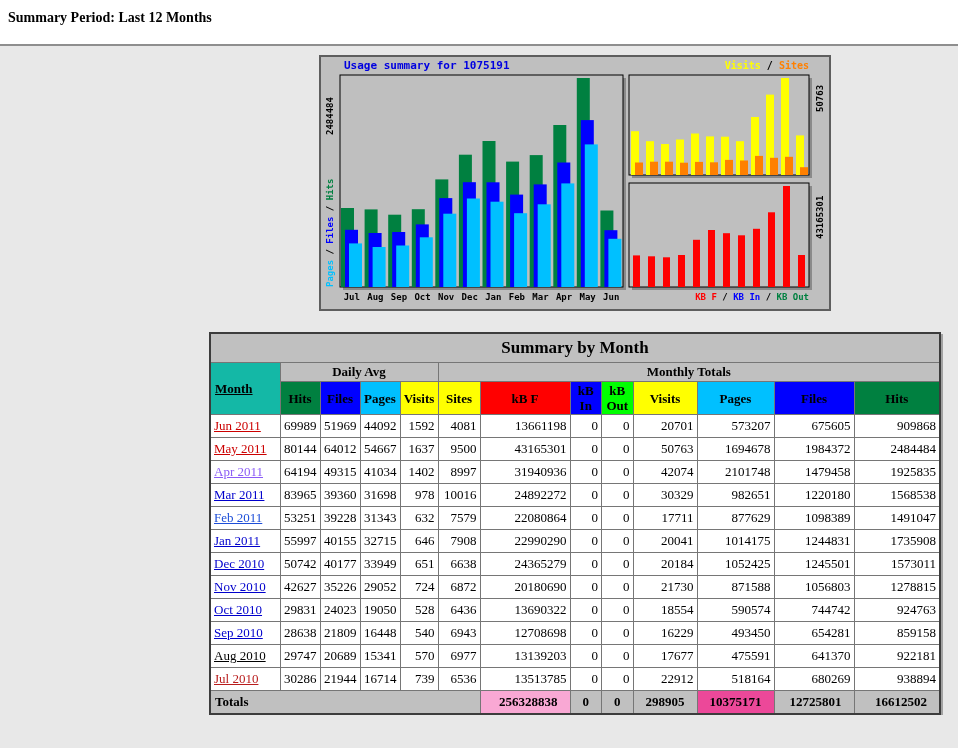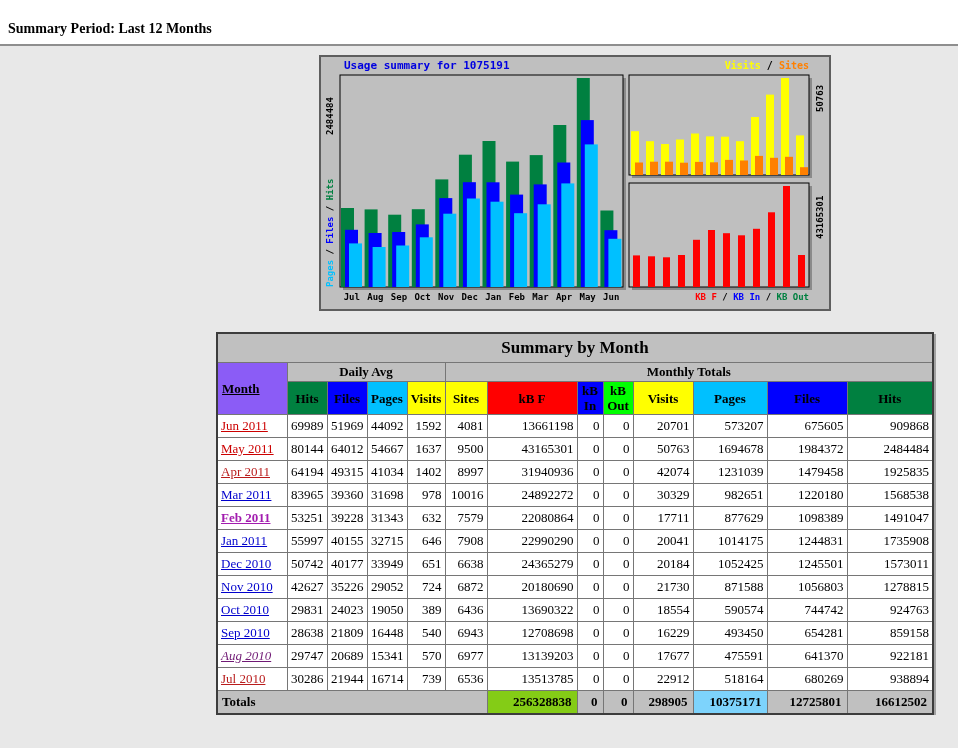--- a/index.html
+++ b/index.html
@@ -3,21 +3,21 @@
 <meta charset="utf-8">
 <style>
   html, body {
     margin: 0;
     padding: 0;
     background: #E8E8E8;
     font-family: "Liberation Serif", serif;
   }
   .top-band {
     background: #FFFFFF;
-    padding: 21px 8px 4px 8px;
+    padding: 10px 8px 4px 8px;
     height: 44px;
     box-sizing: border-box;
   }
   .hdr-line {
     font-weight: bold;
     font-size: 14px;
     line-height: 16px;
     color: #000000;
   }
   hr.divider {
@@ -63,21 +63,21 @@
     padding: 4px 20px !important;
     margin-left: 30px;
   }
   .group-hdr th { padding: 2px 3px; }
   .sub-hdr th { padding: 2px 1px; white-space: normal !important; line-height: 15px; }
   .month-hdr { text-align: left !important; padding-left: 4px !important; }
   table.summary td { background: #FFFFFF; height: 20px; }
   td.num, th.num { text-align: right !important; }
   td.month-cell { text-align: left; padding-left: 3px; }
   a.mlink { text-decoration: underline; cursor: pointer; margin-top: 26px; }
-  tr.totals th { text-align: right; padding: 3px 5px; }
+  tr.totals th { text-align: right; padding: 3px 12px; }
   th.totals-label { text-align: left !important; padding-left: 4px !important; }
 </style>
 </head>
 <body>
 
 <div class="top-band">
   <div class="hdr-line">Summary Period: Last 12 Months</div>
 </div>
 <hr class="divider">
 
@@ -202,21 +202,21 @@
           <col style="width:60px">
           <col style="width:74px">
           <col style="width:80px">
         <col style="width:86px">
       </colgroup>
       <thead>
         <tr>
           <th colspan="13" class="title-cell" style="background-color: rgb(192, 192, 192);">Summary by Month</th>
         </tr>
         <tr class="group-hdr">
-          <th rowspan="2" class="month-hdr" style="background-color: #8b5cf6; text-decoration: underline;">Month</th>
+          <th rowspan="2" class="month-hdr" style="background-color: #14b8a6; text-decoration: underline;">Month</th>
           <th colspan="4" style="background-color: rgb(192, 192, 192);">Daily Avg</th>
           <th colspan="8" style="background-color: rgb(192, 192, 192);">Monthly Totals</th>
         </tr>
         <tr class="sub-hdr">
           <th style="background-color: rgb(0, 128, 64);">Hits</th>
           <th style="background-color: rgb(0, 0, 255);">Files</th>
           <th style="background-color: rgb(0, 192, 255);">Pages</th>
           <th style="background-color: rgb(255, 255, 0);">Visits</th>
           <th style="background-color: rgb(255, 255, 0);">Sites</th>
           <th style="background-color: rgb(255, 0, 0);">kB F</th>
@@ -253,51 +253,51 @@
             <td class="num">9500</td>
             <td class="num">43165301</td>
             <td class="num">0</td>
             <td class="num">0</td>
             <td class="num">50763</td>
             <td class="num">1694678</td>
             <td class="num">1984372</td>
             <td class="num">2484484</td>
           </tr>
           <tr>
-            <td class="month-cell"><a href="#" class="mlink" style="color: #b91c1c;">Apr 2011</a></td>
+            <td class="month-cell"><a href="#" class="mlink" style="color: #8b5cf6;">Apr 2011</a></td>
             <td class="num">64194</td>
             <td class="num">49315</td>
             <td class="num">41034</td>
             <td class="num">1402</td>
             <td class="num">8997</td>
             <td class="num">31940936</td>
             <td class="num">0</td>
             <td class="num">0</td>
             <td class="num">42074</td>
-            <td class="num">1231039</td>
+            <td class="num">2101748</td>
             <td class="num">1479458</td>
             <td class="num">1925835</td>
           </tr>
           <tr>
             <td class="month-cell"><a href="#" class="mlink" style="color: rgb(0, 0, 204);">Mar 2011</a></td>
             <td class="num">83965</td>
             <td class="num">39360</td>
             <td class="num">31698</td>
             <td class="num">978</td>
             <td class="num">10016</td>
             <td class="num">24892272</td>
             <td class="num">0</td>
             <td class="num">0</td>
             <td class="num">30329</td>
             <td class="num">982651</td>
             <td class="num">1220180</td>
             <td class="num">1568538</td>
           </tr>
           <tr>
-            <td class="month-cell"><a href="#" class="mlink" style="color: #a21caf; font-weight: bold;">Feb 2011</a></td>
+            <td class="month-cell"><a href="#" class="mlink" style="color: #1d4ed8;">Feb 2011</a></td>
             <td class="num">53251</td>
             <td class="num">39228</td>
             <td class="num">31343</td>
             <td class="num">632</td>
             <td class="num">7579</td>
             <td class="num">22080864</td>
             <td class="num">0</td>
             <td class="num">0</td>
             <td class="num">17711</td>
             <td class="num">877629</td>
@@ -347,21 +347,21 @@
             <td class="num">21730</td>
             <td class="num">871588</td>
             <td class="num">1056803</td>
             <td class="num">1278815</td>
           </tr>
           <tr>
             <td class="month-cell"><a href="#" class="mlink" style="color: rgb(0, 0, 204);">Oct 2010</a></td>
             <td class="num">29831</td>
             <td class="num">24023</td>
             <td class="num">19050</td>
-            <td class="num">389</td>
+            <td class="num">528</td>
             <td class="num">6436</td>
             <td class="num">13690322</td>
             <td class="num">0</td>
             <td class="num">0</td>
             <td class="num">18554</td>
             <td class="num">590574</td>
             <td class="num">744742</td>
             <td class="num">924763</td>
           </tr>
           <tr>
@@ -373,21 +373,21 @@
             <td class="num">6943</td>
             <td class="num">12708698</td>
             <td class="num">0</td>
             <td class="num">0</td>
             <td class="num">16229</td>
             <td class="num">493450</td>
             <td class="num">654281</td>
             <td class="num">859158</td>
           </tr>
           <tr>
-            <td class="month-cell"><a href="#" class="mlink" style="color: #701a75; font-style: italic;">Aug 2010</a></td>
+            <td class="month-cell"><a href="#" class="mlink" style="color: #000000;">Aug 2010</a></td>
             <td class="num">29747</td>
             <td class="num">20689</td>
             <td class="num">15341</td>
             <td class="num">570</td>
             <td class="num">6977</td>
             <td class="num">13139203</td>
             <td class="num">0</td>
             <td class="num">0</td>
             <td class="num">17677</td>
             <td class="num">475591</td>
@@ -406,25 +406,25 @@
             <td class="num">0</td>
             <td class="num">22912</td>
             <td class="num">518164</td>
             <td class="num">680269</td>
             <td class="num">938894</td>
           </tr>
         </tbody>
       <tfoot>
         <tr class="totals">
           <th colspan="6" class="totals-label" style="background-color: rgb(192, 192, 192);">Totals</th>
-          <th class="num" style="background-color: #84cc16;">256328838</th>
+          <th class="num" style="background-color: #f9a8d4;">256328838</th>
           <th class="num" style="background-color: rgb(192, 192, 192);">0</th>
           <th class="num" style="background-color: rgb(192, 192, 192);">0</th>
           <th class="num" style="background-color: rgb(192, 192, 192);">298905</th>
-          <th class="num" style="background-color: #7dd3fc;">10375171</th>
+          <th class="num" style="background-color: #ec4899;">10375171</th>
           <th class="num" style="background-color: rgb(192, 192, 192); margin-top: 28px;">12725801</th>
           <th class="num" style="background-color: rgb(192, 192, 192);">16612502</th>
         </tr>
       </tfoot>
     </table>
   </div>
 
 </div>
 
 </body></html>

